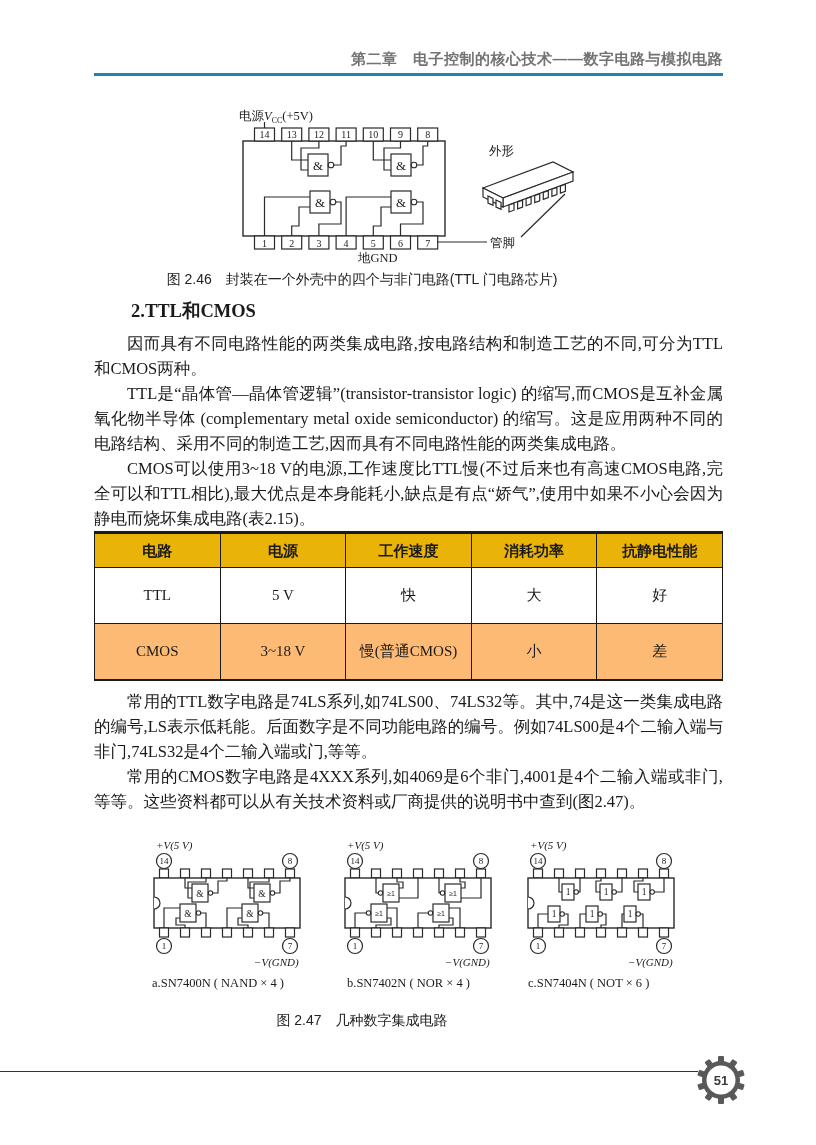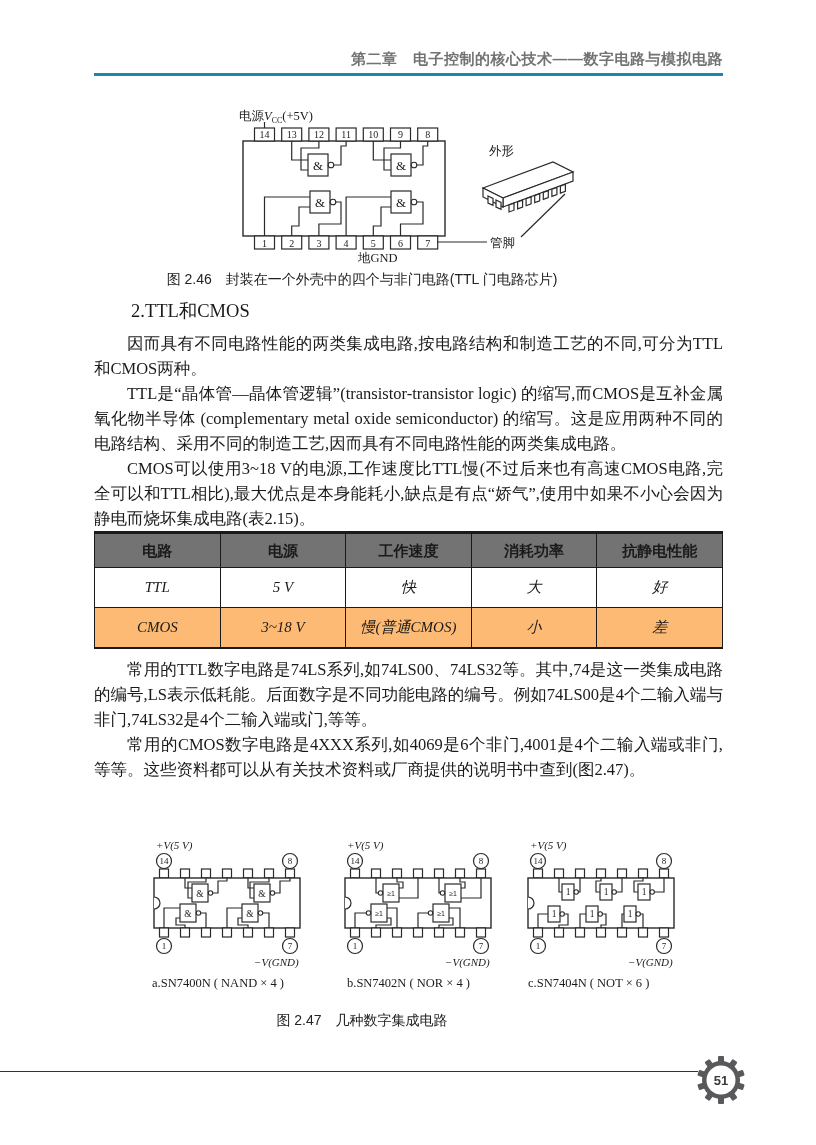--- a/index.html
+++ b/index.html
@@ -12,30 +12,30 @@
   
   .fig246{position:absolute;top:104px;left:233px;}
   .fig-caption{position:absolute;left:0;width:724px;text-align:center;
         font-family:"Liberation Sans","DejaVu Sans",sans-serif;font-size:14px;color:#222;}
   .cap246{top:271px;}
   .cap247{top:1012px;}
   .fig247{position:absolute;top:840px;left:122px;}
   
   .flow{position:absolute;top:297px;left:94px;width:629px;font-size:16.5px;line-height:25px;text-align:justify;}
   .flow p{margin:0;text-indent:2em;}
-  .section-heading{font-size:18.5px;font-weight:400;line-height:28px;margin:0 0 6px;text-indent:2em;}
+  .section-heading{font-size:18.5px;font-weight:700;line-height:28px;margin:0 0 6px;text-indent:2em;}
   .table-title{text-align:center;font-family:"Liberation Sans","DejaVu Sans",sans-serif;
         font-size:15px;font-weight:700;line-height:20px;margin:8px 0 8px;text-indent:0;}
   
   table.cmp{width:629px;border-collapse:collapse;border-top:3px solid #1a1a1a;border-bottom:2px solid #1a1a1a;
         margin:0 0 8px;}
   table.cmp th,table.cmp td{border:1px solid #1a1a1a;text-align:center;font-size:15px;}
-  table.cmp th{background:#737373;font-family:"Liberation Sans","DejaVu Sans",sans-serif;font-weight:600;
+  table.cmp th{background:#eab308;font-family:"Liberation Sans","DejaVu Sans",sans-serif;font-weight:600;
         height:33px;padding:0 0;}
-  table.cmp td{height:31px;padding:4px 4px;font-family:"Liberation Serif","DejaVu Serif",serif;font-style:italic;}
+  table.cmp td{height:31px;padding:12px 4px;font-family:"Liberation Serif","DejaVu Serif",serif;}
   table.cmp tr.alt td{background:#fdba74;}
   .mt{margin-top:8px!important;}
   
   .ln{fill:none;stroke:#2a2a2a;stroke-width:1.2;}
   .bx{fill:#fff;stroke:#2a2a2a;stroke-width:1.2;}
   .bx2{fill:#fff;stroke:#2a2a2a;stroke-width:1.4;}
   .bub{fill:#fff;stroke:#2a2a2a;stroke-width:1.1;}
   .pn{font:10px "Liberation Serif","DejaVu Serif",serif;text-anchor:middle;fill:#1a1a1a;}
   .pn9{font:9px "Liberation Serif","DejaVu Serif",serif;text-anchor:middle;fill:#1a1a1a;}
   .gt{font:13px "Liberation Serif","DejaVu Serif",serif;text-anchor:middle;fill:#1a1a1a;}

